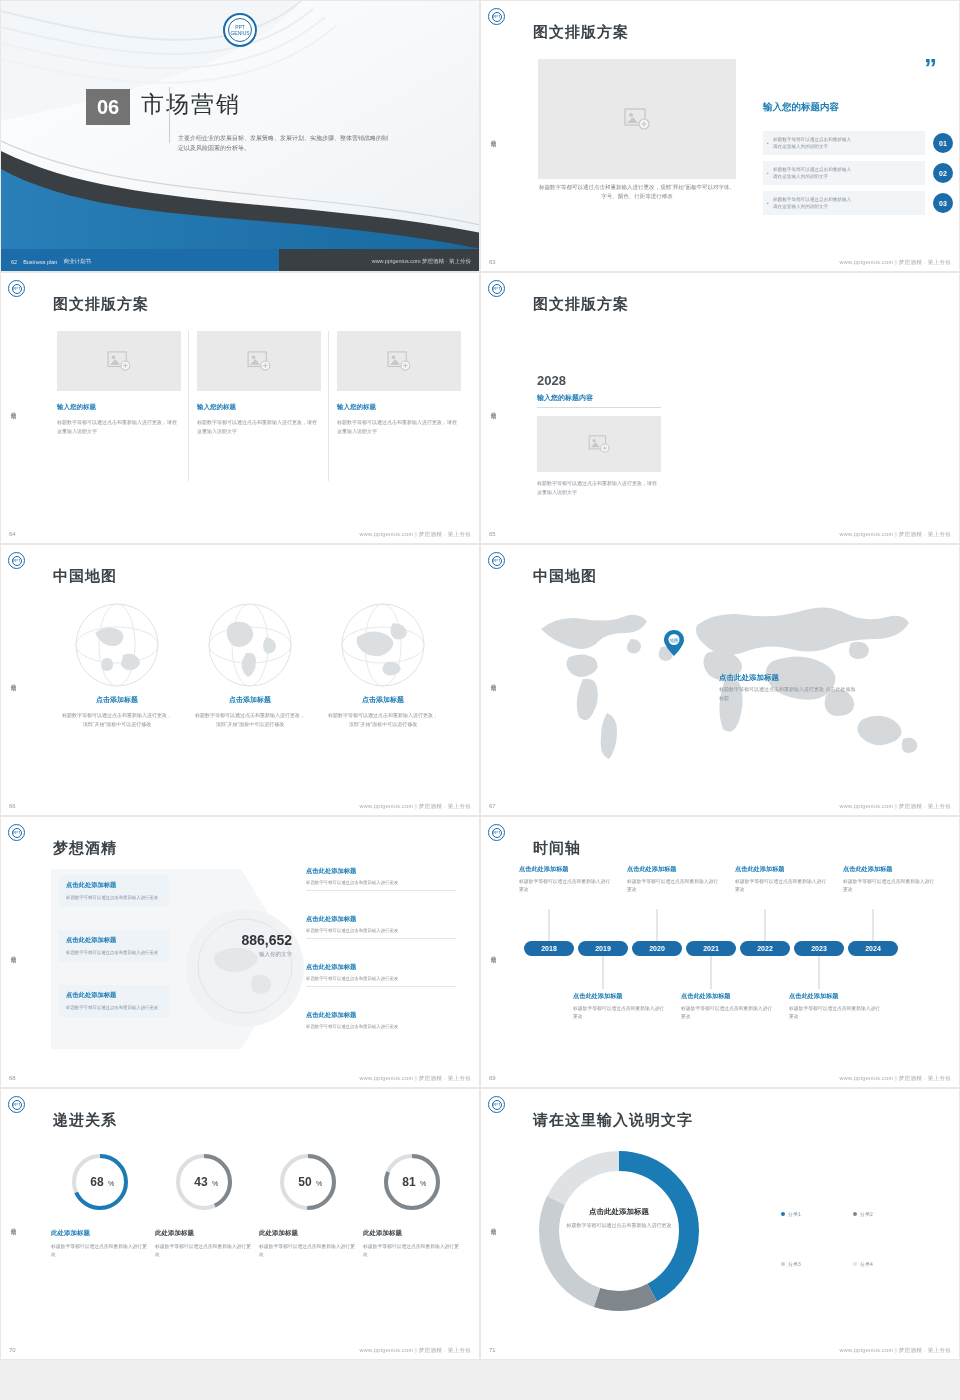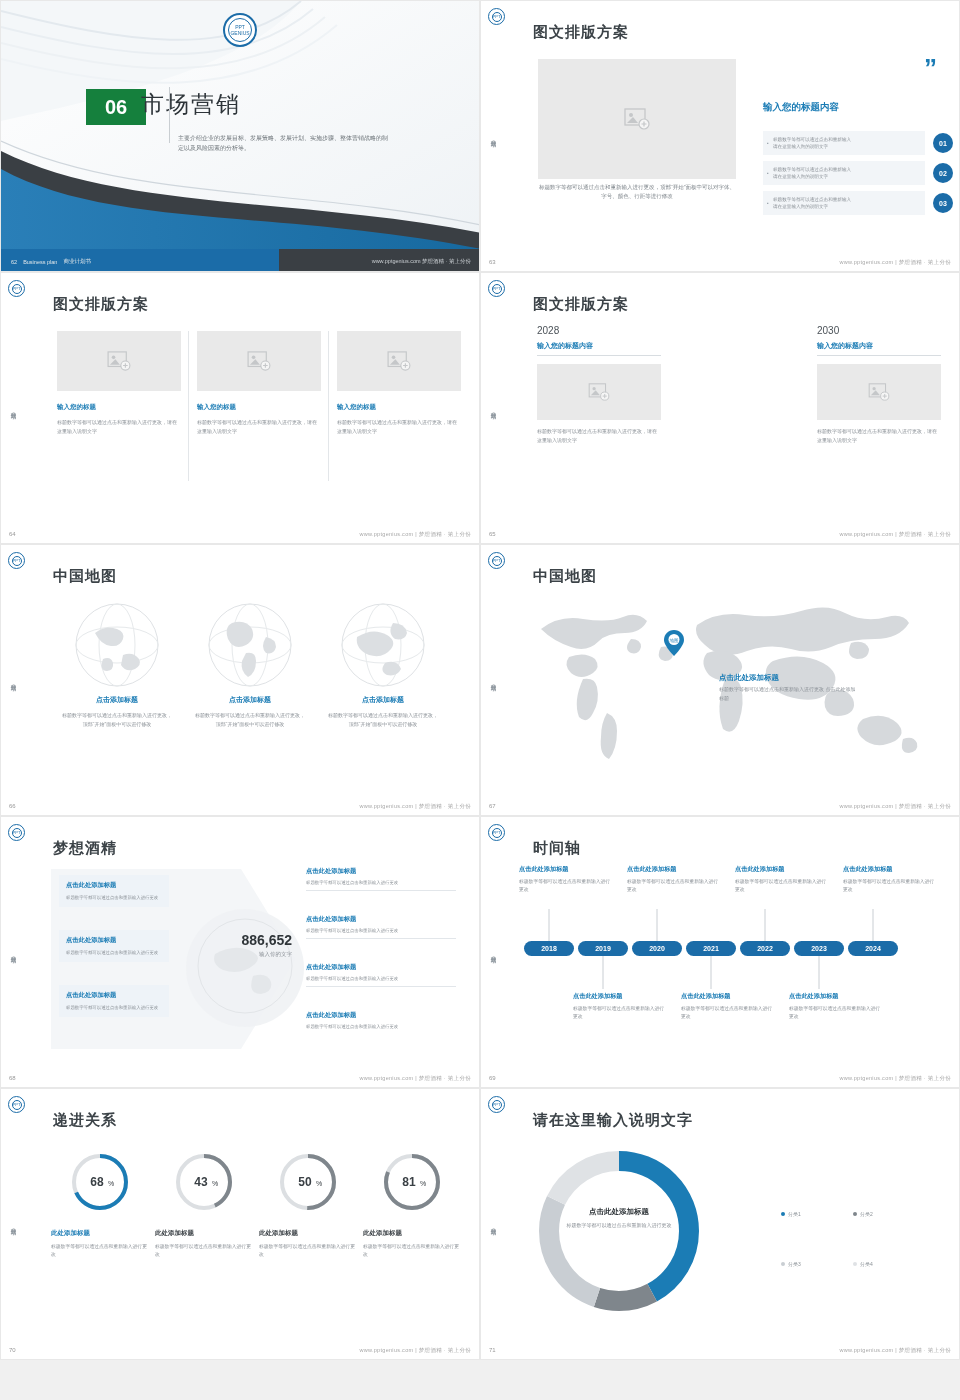--- a/index.html
+++ b/index.html
@@ -65,21 +65,21 @@
     display: flex; align-items: center; justify-content: center;
   }
   .img-ph svg { opacity: .55; }
   .accent { color: #1b7cb5; }
 
   
   .cover { background:#fff; }
   .cover .swoosh { position:absolute; inset:0; overflow:hidden; }
   .cover .bignum {
     position:absolute; left:85px; top:88px;
-    width:60px; height:36px; background:#15803d; color:#fff;
+    width:44px; height:36px; background:#737373; color:#fff;
     font-size:20px; font-weight:bold; display:flex; align-items:center; justify-content:center;
   }
   .cover .cvtitle {
     position:absolute; left:140px; top:88px; font-size:23px; font-weight:normal; color:#2d3439; letter-spacing:2px;
   }
   .cover .cvdesc {
     position:absolute; left:177px; top:132px; width:215px;
     font-size:6px; line-height:10px; color:#6d7479;
   }
   .cover .vrule { position:absolute; left:168px; top:86px; width:1px; height:56px; background:#c9ced2;}
@@ -116,21 +116,21 @@
 
   
   .card64 { position:absolute; top:58px; width:124px; }
   .card64 .ph { width:124px; height:60px; }
   .card64 .ct { margin-top:12px; font-size:6.5px; color:#1b7cb5; font-weight:bold;}
   .card64 .cb { margin-top:6px; font-size:5px; line-height:8.5px; color:#8a9096;}
   .card64 .vline { position:absolute; right:-8px; top:0; width:1px; height:150px; background:#e3e6e9;}
 
   
   .col65 { position:absolute; top:52px; width:124px;}
-  .col65 .yr { font-size:10px; font-weight:normal; color:#4b5258;}
+  .col65 .yr { font-size:13px; font-weight:bold; color:#4b5258;margin-top:48px;}
   .col65 .hd { margin-top:5px; font-size:7px; color:#1b7cb5; font-weight:bold;}
   .col65 .rule { margin-top:4px; height:1px; background:#d8dde1;}
   .col65 .ph { margin-top:8px; width:124px; height:56px;}
   .col65 .tx { margin-top:7px; font-size:5px; line-height:8.5px; color:#8a9096;}
   .g66 { position:absolute; top:150px; width:110px; text-align:center;}
   .g66 .h { font-size:7px; color:#1b7cb5; font-weight:bold;}
   .g66 .t { margin-top:6px; font-size:5px; line-height:8.5px; color:#8a9096;}
 
   
   .pin {
@@ -352,35 +352,20 @@
             <circle cx="7" cy="7" r="2" fill="#a8acb0"></circle>
             <path d="M3 15 L9 9 L14 15 Z" fill="#a8acb0"></path>
             <circle cx="20" cy="16" r="5" fill="#fff" stroke="#a8acb0" stroke-width="1.2"></circle>
             <path d="M20 13.5v5M17.5 16h5" stroke="#a8acb0" stroke-width="1.2"></path>
           </svg>
       </div>
       <div class="tx">标题数字等都可以通过点击和重新输入进行更改，请在这里输入说明文字</div>
     </div>
 
 
-    <div class="col65" style="left:336px;">
-      <div class="yr">2030</div>
-      <div class="hd">输入您的标题内容</div>
-      <div class="rule"></div>
-      <div class="ph img-ph">
-        <svg width="22" height="18" viewBox="0 0 26 22">
-            <rect x="1" y="1" width="20" height="16" fill="none" stroke="#a8acb0" stroke-width="1.3"></rect>
-            <circle cx="7" cy="7" r="2" fill="#a8acb0"></circle>
-            <path d="M3 15 L9 9 L14 15 Z" fill="#a8acb0"></path>
-            <circle cx="20" cy="16" r="5" fill="#fff" stroke="#a8acb0" stroke-width="1.2"></circle>
-            <path d="M20 13.5v5M17.5 16h5" stroke="#a8acb0" stroke-width="1.2"></path>
-          </svg>
-      </div>
-      <div class="tx">标题数字等都可以通过点击和重新输入进行更改，请在这里输入说明文字</div>
-    </div>
 
     <div class="footer">
       <span class="pagenum">65</span>
       <span class="site"><span>www.pptgenius.com</span> | <span>梦想酒精 · 第上分份</span></span>
     </div>
   </div>
 
   <div class="slide">
     <div class="logo-badge">
         <div class="inner">PPT</div>

